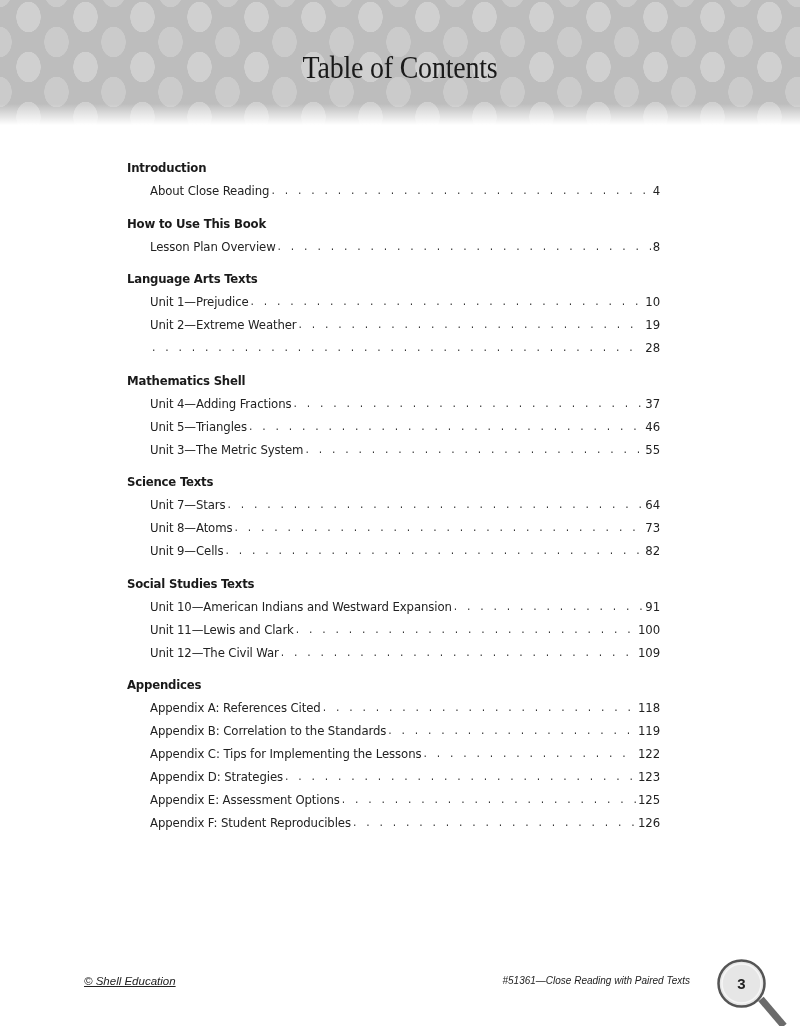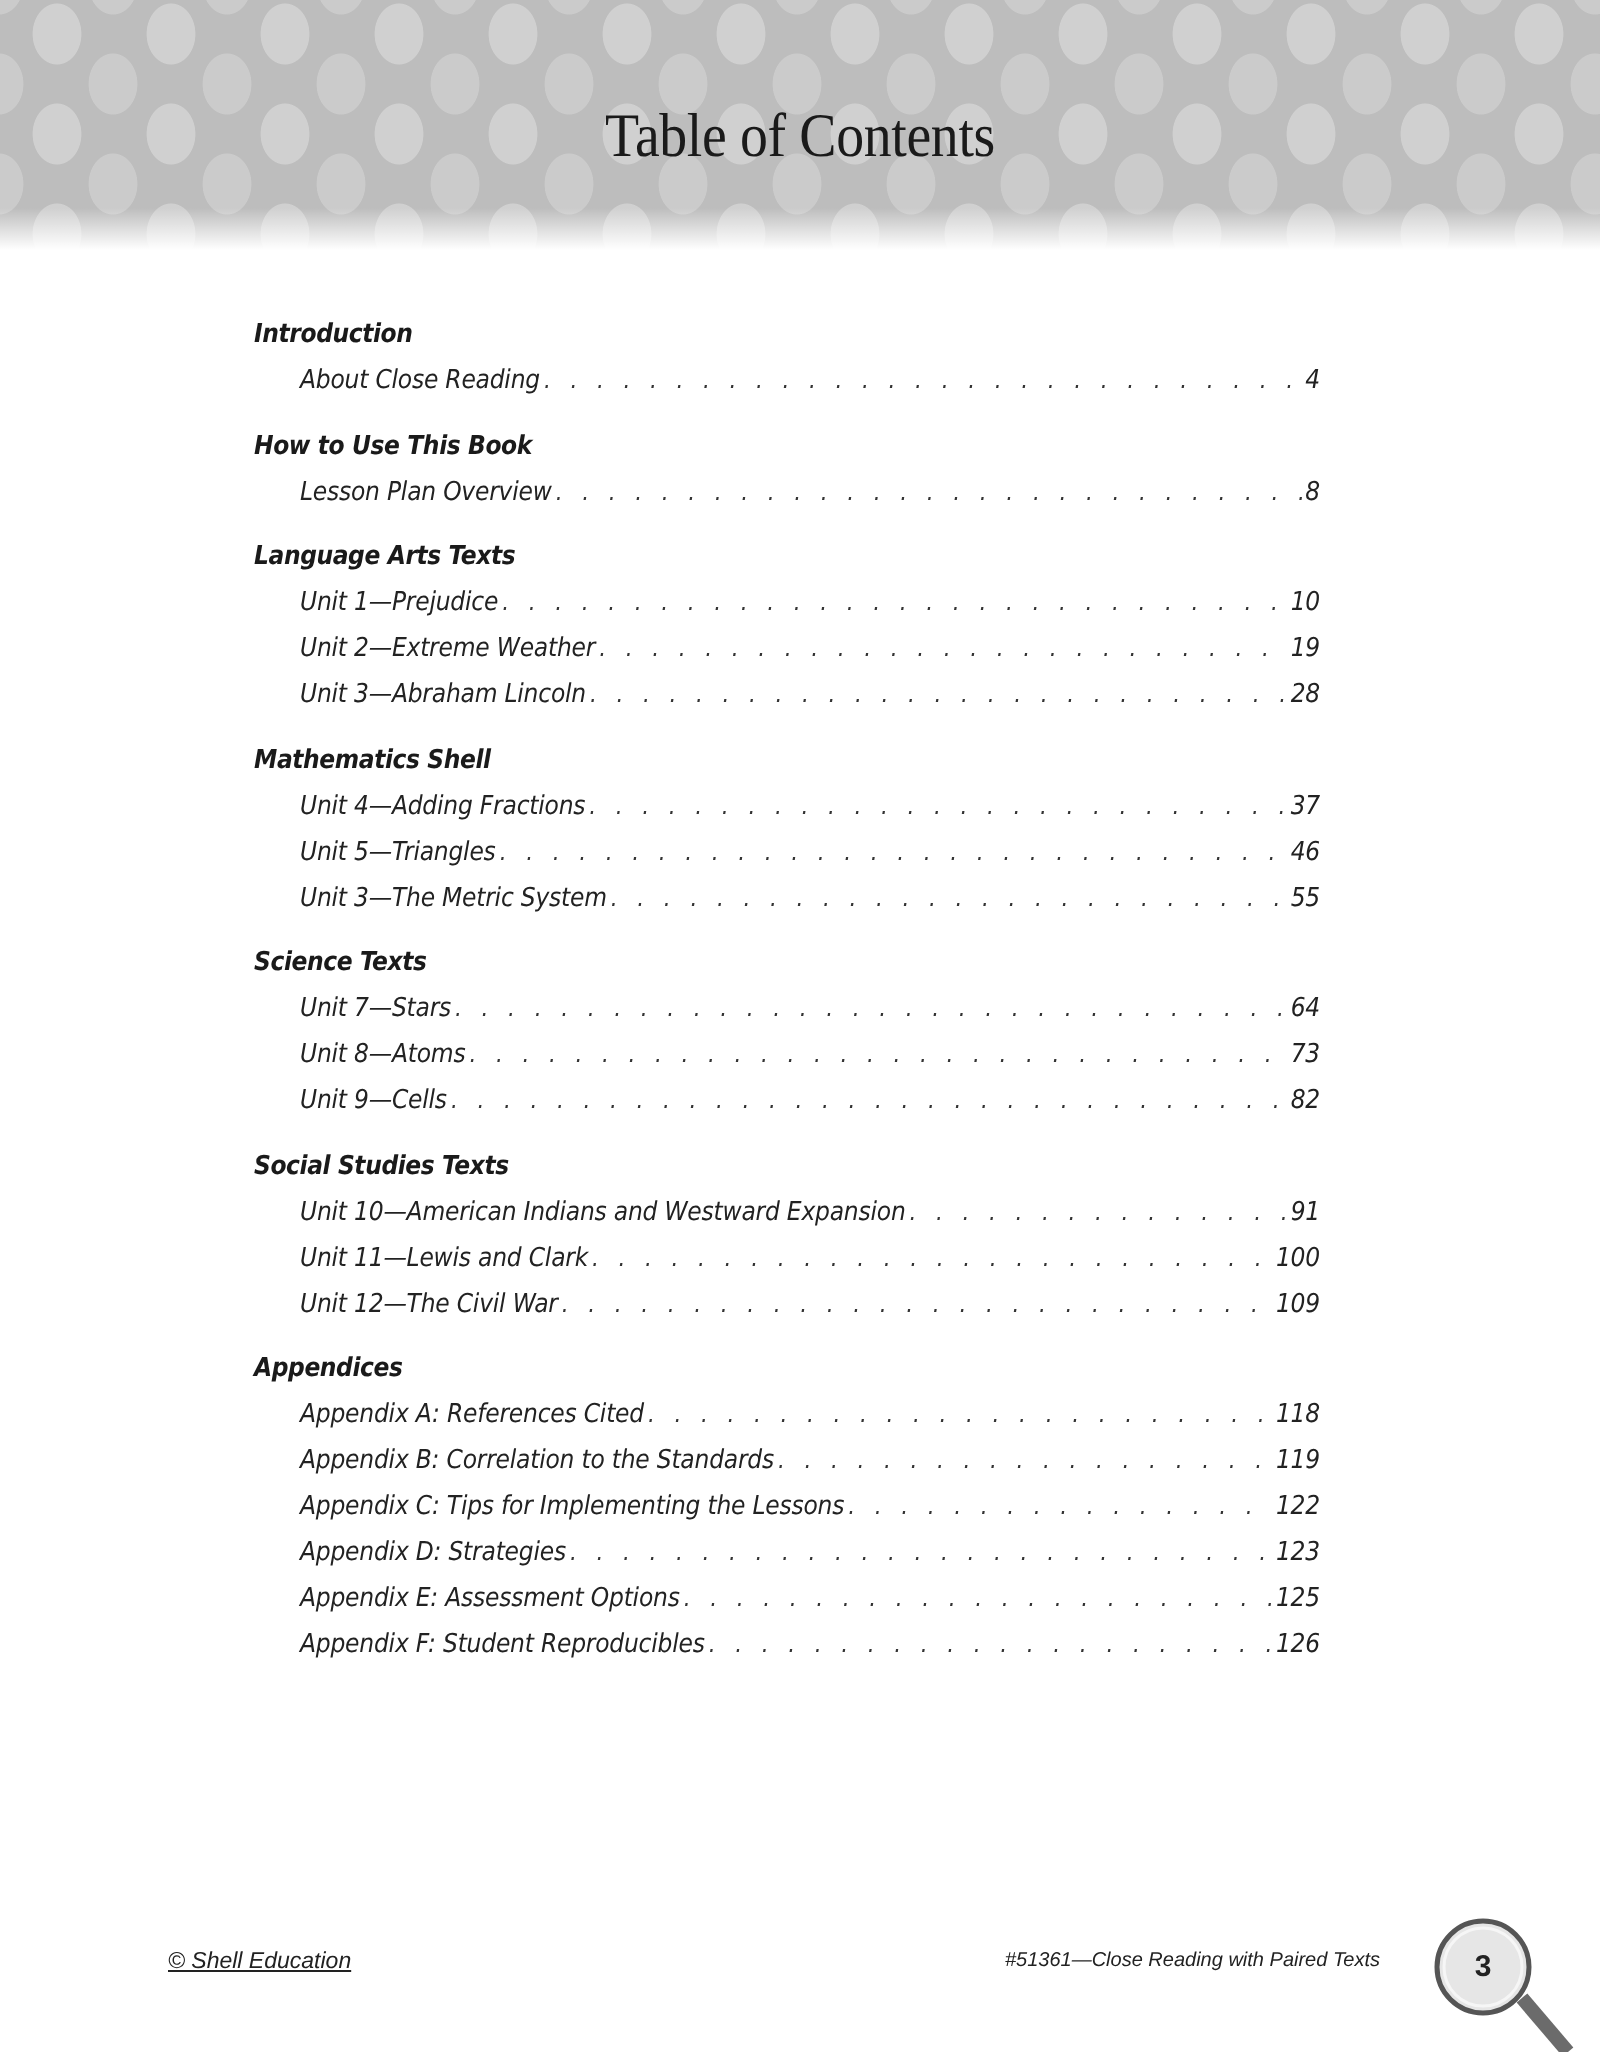--- a/index.html
+++ b/index.html
@@ -32,21 +32,21 @@
       background: linear-gradient(to bottom, rgba(255,255,255,0) 0%, #fff 70%);
     }
     .header-title {
       position: absolute; left: 0; width: 800px; top: 50px;
       text-align: center;
       font-family: "Liberation Serif", "DejaVu Serif", serif;
       font-size: 31px; color: #1a1a1a; letter-spacing: -0.2px;
       transform: scaleX(0.9);
     }
 
-    .toc { position: absolute; left: 127px; top: 157px; width: 533px; font-size: 13px; font-style: italic; }
+    .toc { position: absolute; left: 127px; top: 157px; width: 533px; font-size: 13px; }
     .section { margin-bottom: 10.5px; }
     .section-title {
       font-weight: bold; height: 22px; line-height: 22px; color: #1a1a1a;
       transform-origin: left; letter-spacing: -0.2px;
     }
     .entry {
       display: flex; align-items: flex-start; height: 23px; line-height: 23px;
       padding-left: 23px; color: #222; letter-spacing: -0.1px;
     }
     .entry .label { white-space: nowrap; }
@@ -111,21 +111,20 @@
       <span class="label">Unit 1—Prejudice</span>
       <span class="leader">. . . . . . . . . . . . . . . . . . . . . . . . . . . . . . . . . . . . . . . . . . . . . . . . . . . . . . . . . . . . . . . . . . . . . . . .</span>
       <span class="page">10</span>
     </div>
     <div class="entry">
       <span class="label">Unit 2—Extreme Weather</span>
       <span class="leader">. . . . . . . . . . . . . . . . . . . . . . . . . . . . . . . . . . . . . . . . . . . . . . . . . . . . . . . . . . . . . . . . . . . . . . . .</span>
       <span class="page">19</span>
     </div>
     <div class="entry">
-      <span class="label">Unit 3—Abraham Lincoln</span>
       <span class="leader">. . . . . . . . . . . . . . . . . . . . . . . . . . . . . . . . . . . . . . . . . . . . . . . . . . . . . . . . . . . . . . . . . . . . . . . .</span>
       <span class="page">28</span>
     </div>
   </div>
 
   <div class="section">
     <div class="section-title">Mathematics Shell</div>
     <div class="entry">
       <span class="label">Unit 4—Adding Fractions</span>
       <span class="leader">. . . . . . . . . . . . . . . . . . . . . . . . . . . . . . . . . . . . . . . . . . . . . . . . . . . . . . . . . . . . . . . . . . . . . . . .</span>

